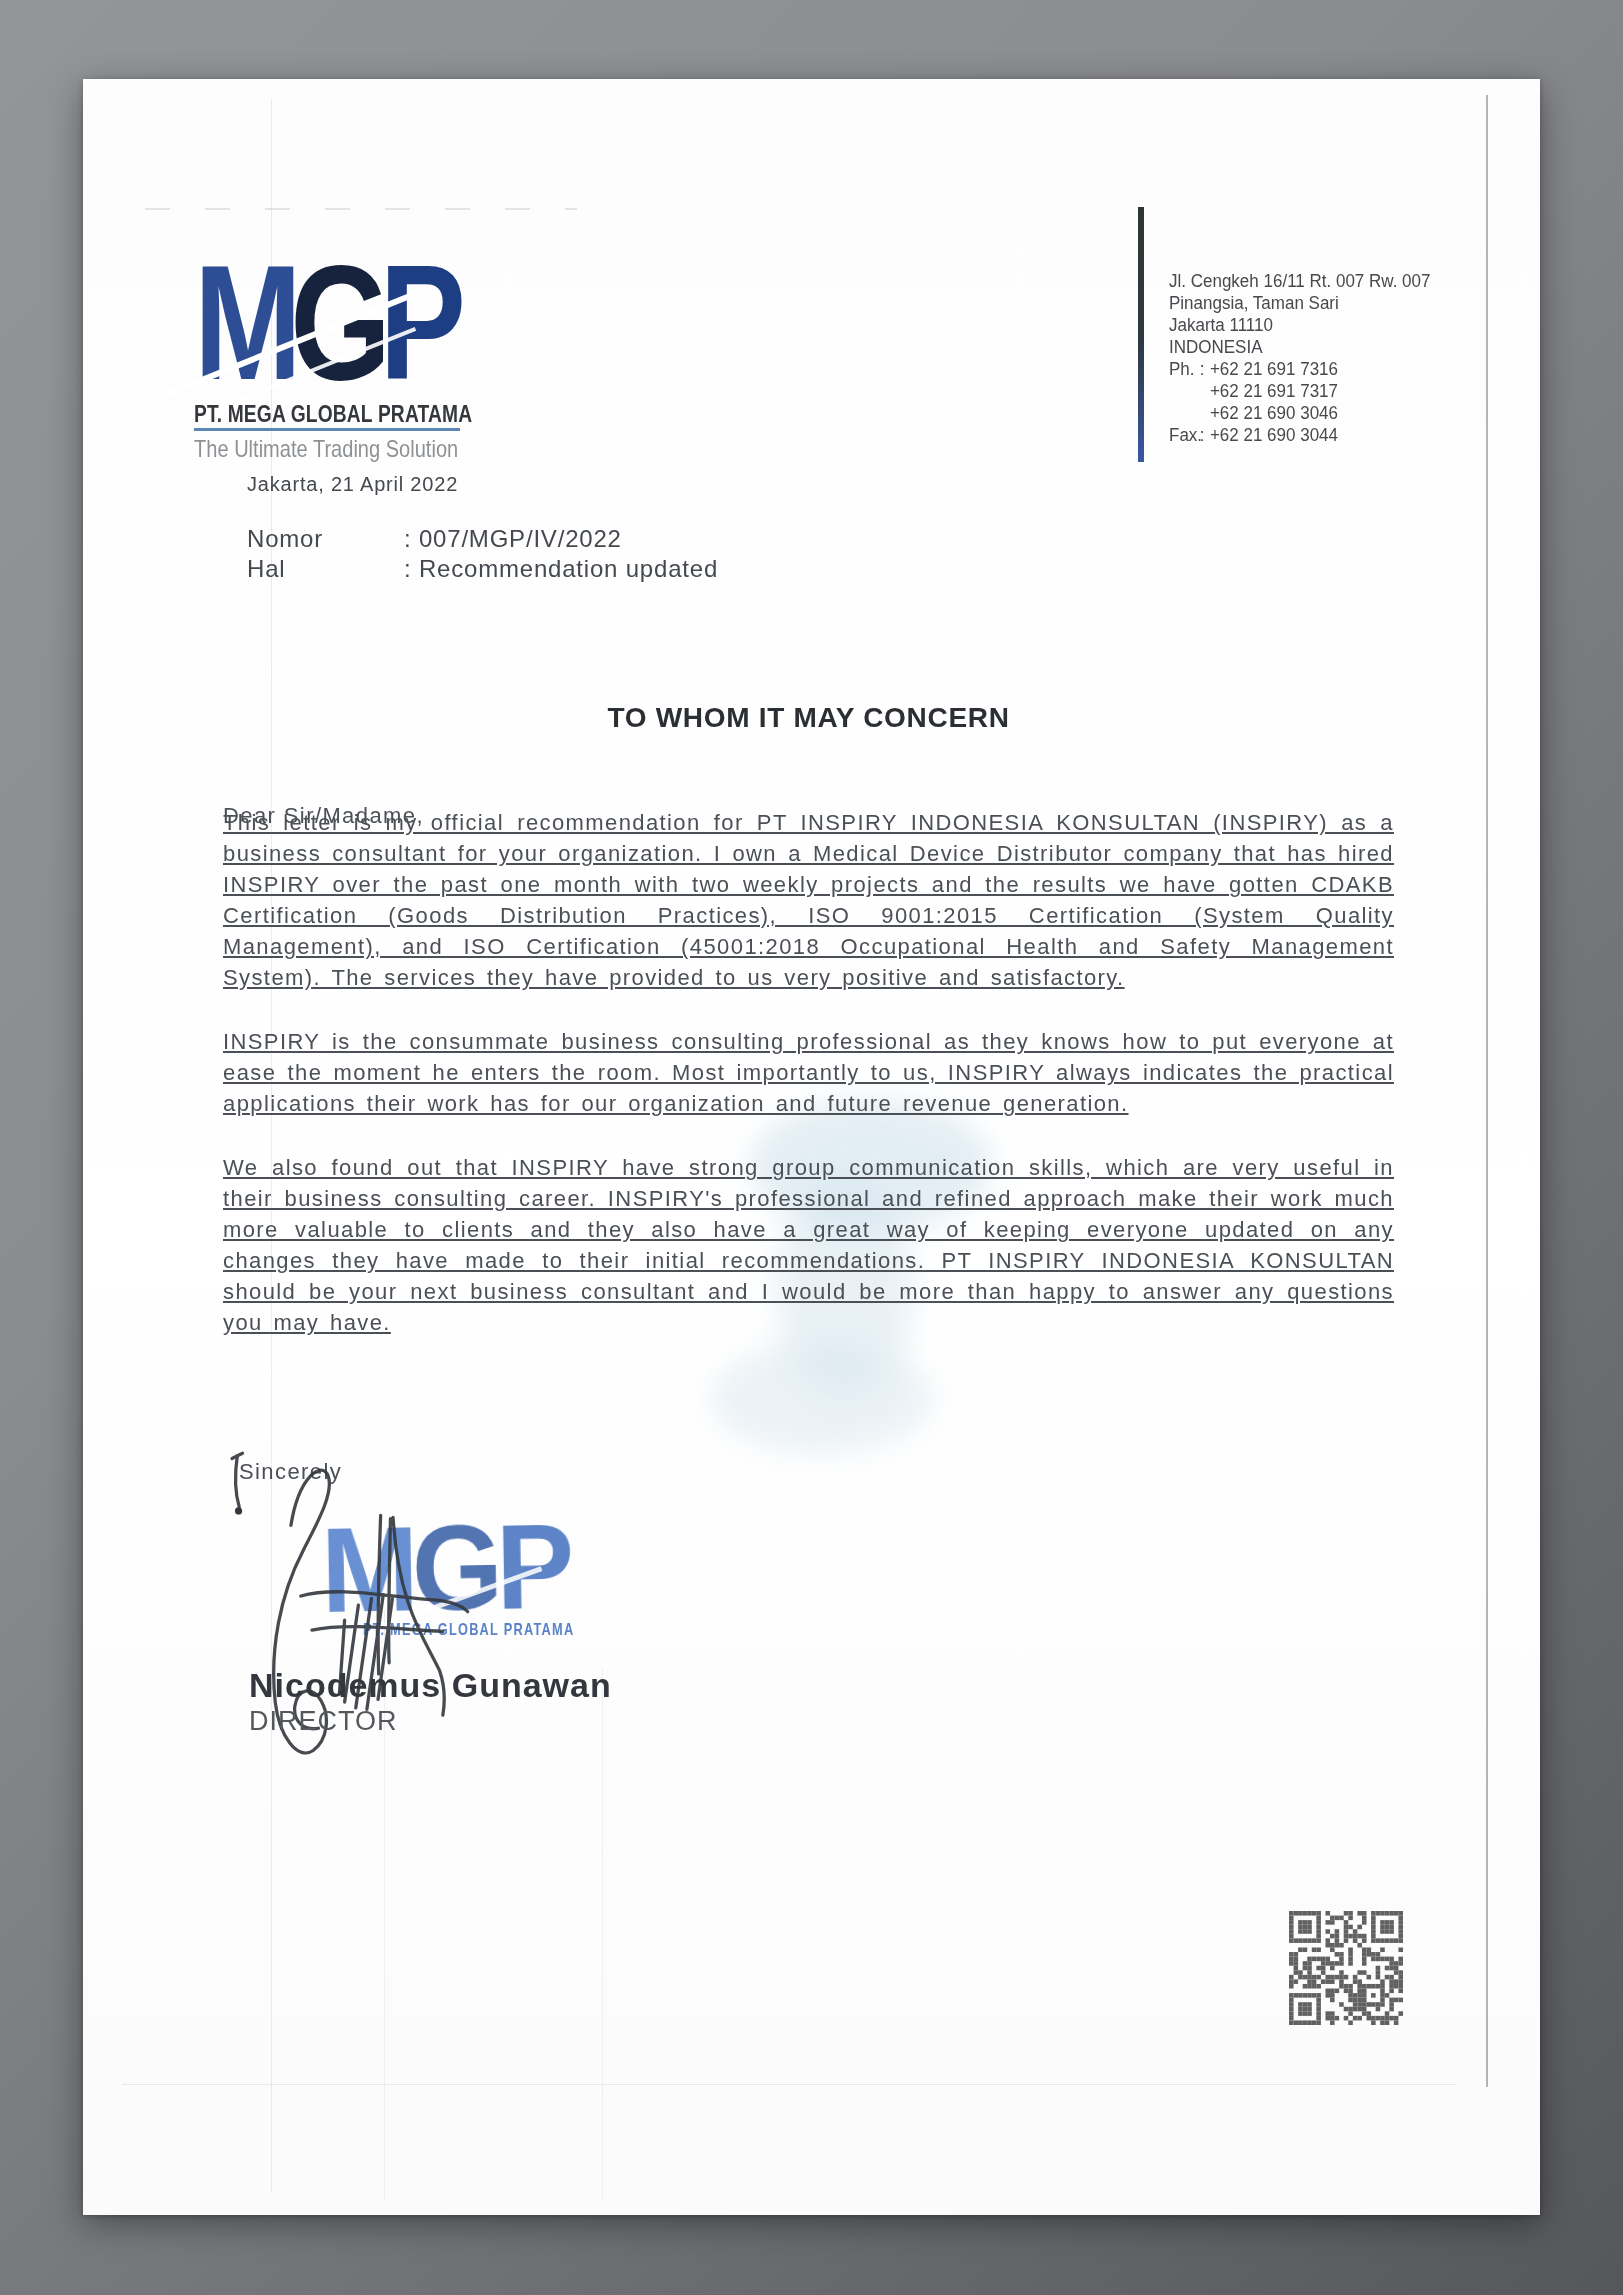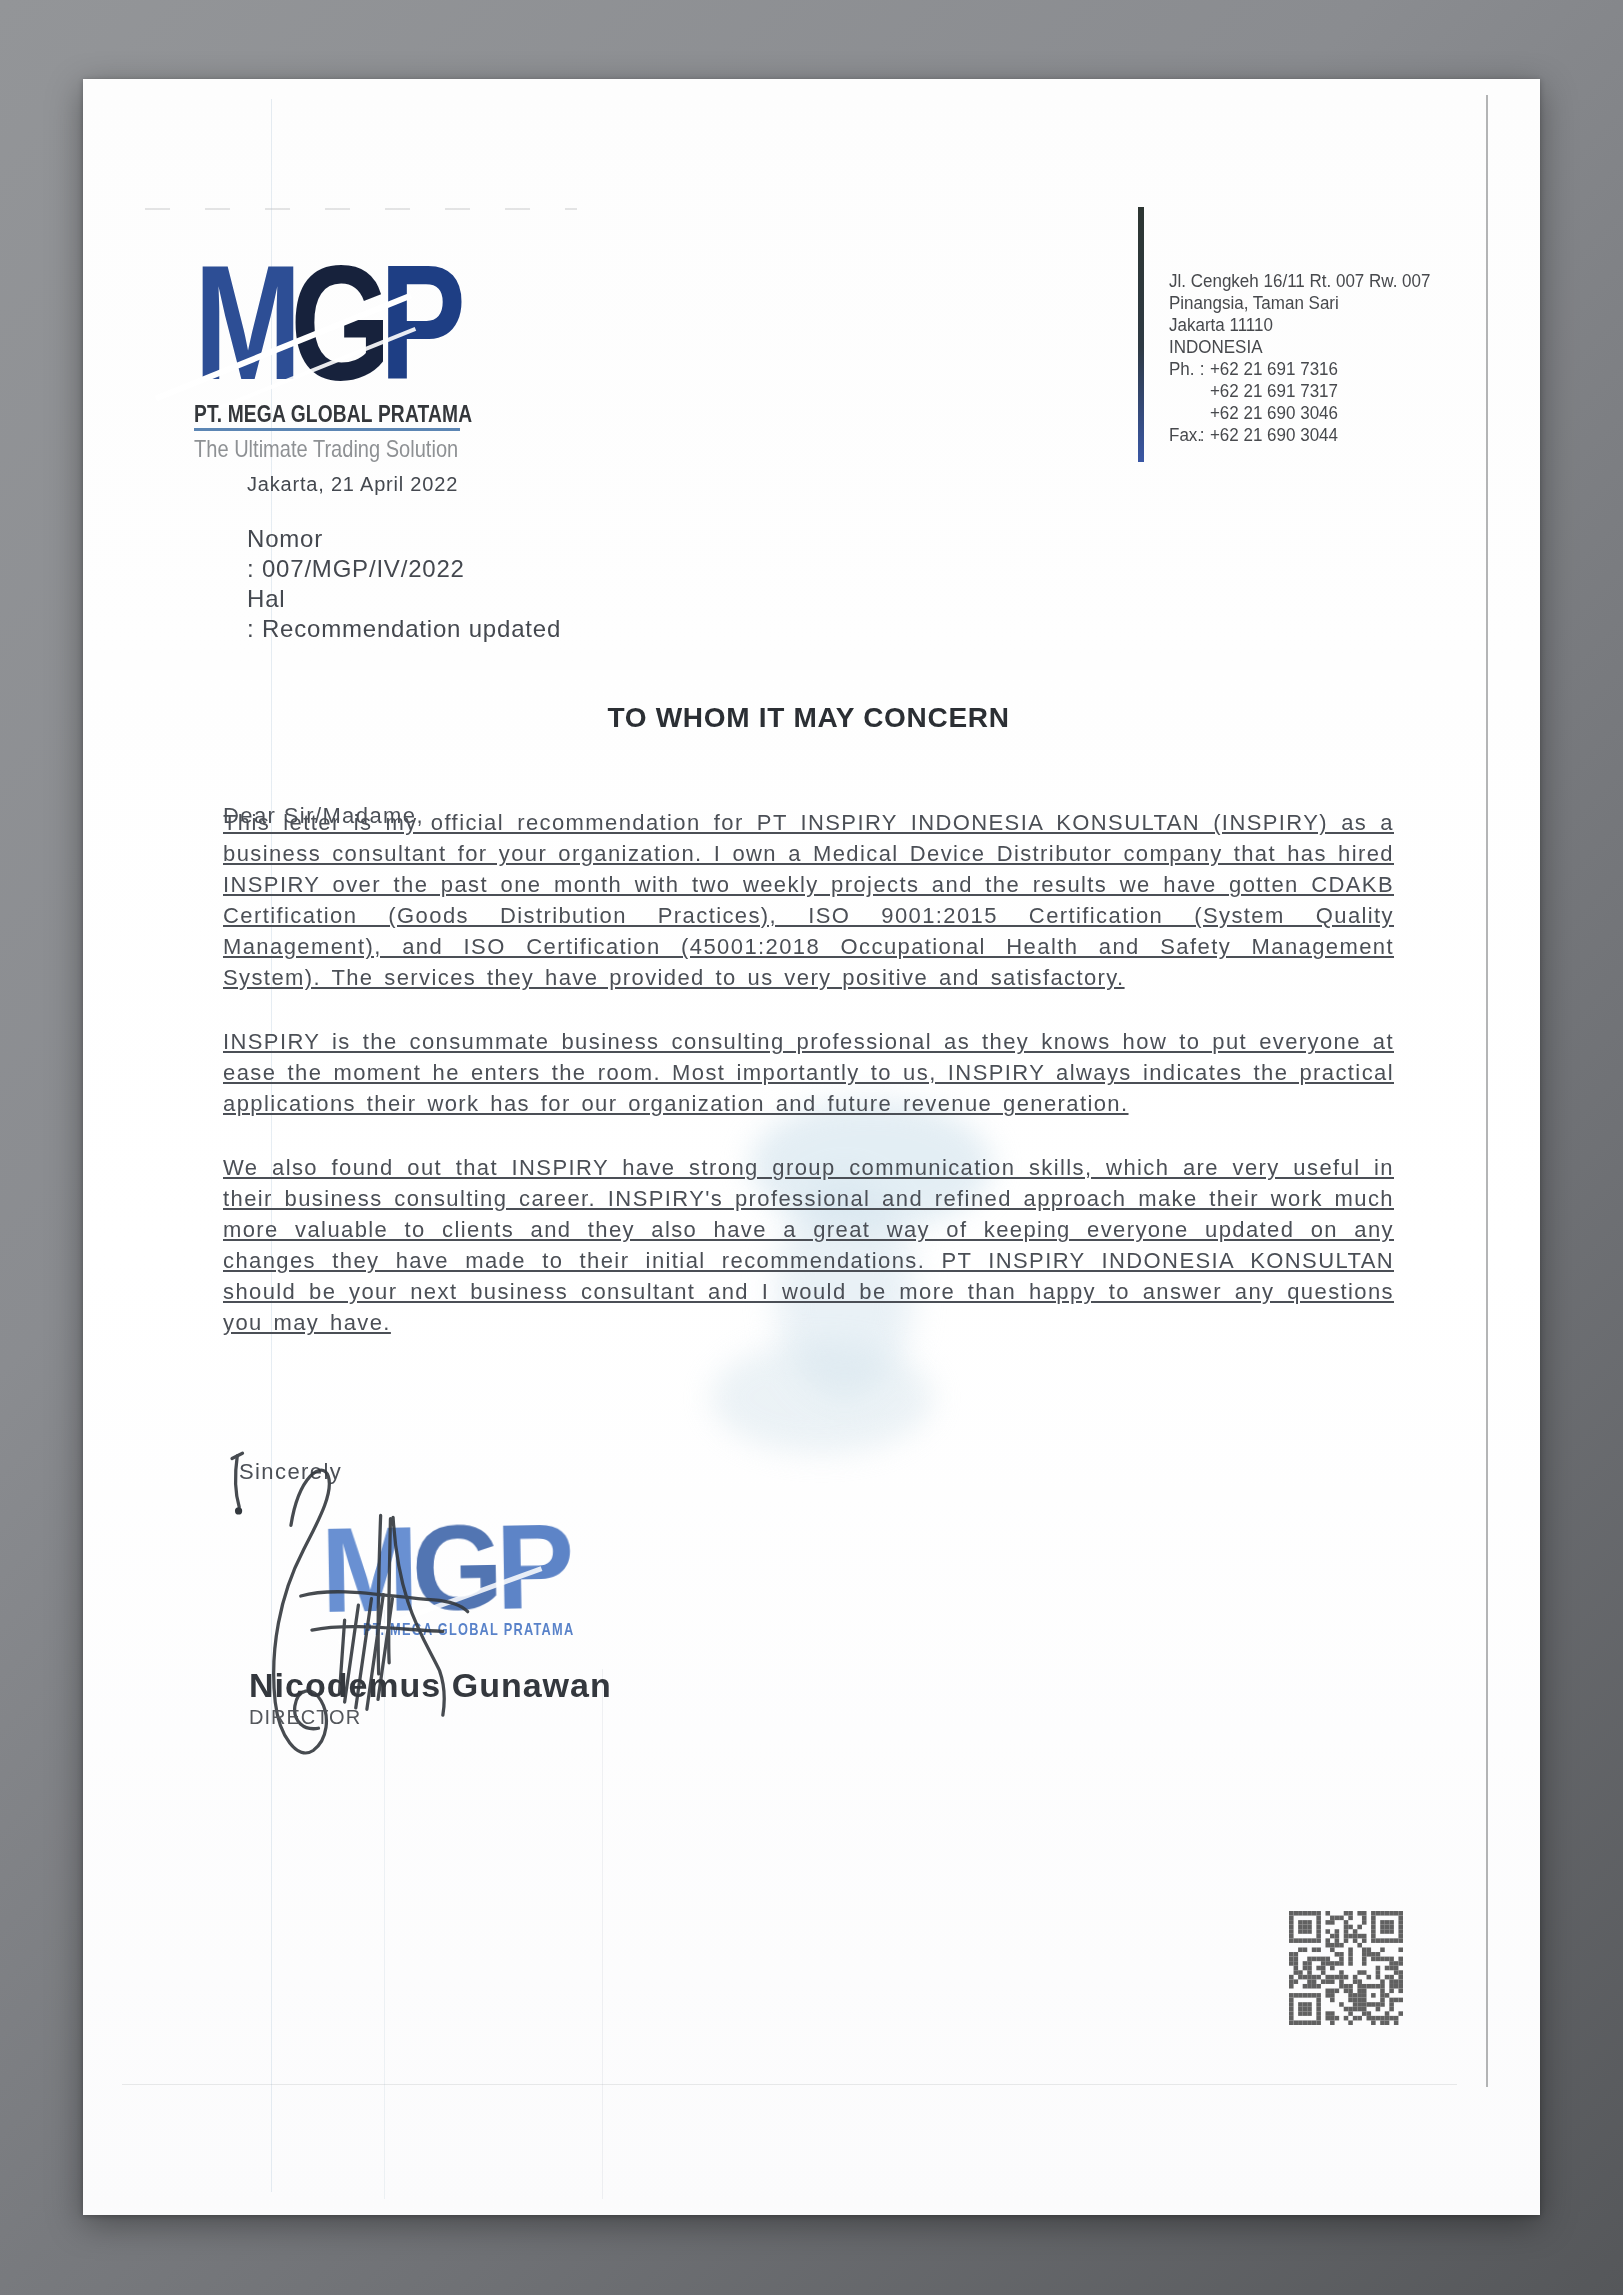--- a/index.html
+++ b/index.html
@@ -49,21 +49,21 @@
     background:linear-gradient(180deg,#2d3632 0%,#2e3a44 55%,#3a57a5 100%);}
   .addr{left:1086px;top:191px;width:262px;font-size:18.3px;line-height:22px;color:#47494d;
     transform:scaleX(.93);transform-origin:left top;white-space:nowrap;}
   .prow{display:flex;}
   .plabel{width:33px;flex:none;}
   .pcolon{width:11px;flex:none;}
 
   
   .date{left:164px;top:394px;font-size:20px;color:#44484f;letter-spacing:0.8px;}
   .meta{left:164px;top:445px;font-size:24px;line-height:30px;color:#44484f;letter-spacing:0.8px;}
-  .mrow{display:flex;flex-direction:column;}
+  .mrow{display:flex;}
   .mlabel{width:157px;flex:none;}
 
   
   .heading{left:140px;top:623px;width:1171px;text-align:center;font-size:28px;font-weight:bold;
     color:#2b2f34;letter-spacing:0.7px;}
   .salutation{left:140px;top:677px;font-size:22px;color:#4b4f56;letter-spacing:1.4px;margin-top:47px;}
   .body-text{left:140px;top:728px;width:1171px;font-size:22px;line-height:31px;color:#4b4f56;
     text-align:justify;letter-spacing:1.4px;word-spacing:3.3px;text-decoration:underline;}
   .body-text p{margin:0 0 33px 0;}
   .closing{left:156px;top:1380px;font-size:22px;color:#4b4f56;letter-spacing:1.4px;}
@@ -73,21 +73,21 @@
     letter-spacing:-0.06em;transform:scaleX(.97) rotate(-1deg);transform-origin:left top;
     opacity:.82;white-space:nowrap;filter:blur(0.4px);}
   .sm{color:#4878c8;} .sg{color:#2d57a2;} .sp{color:#3a69bb;}
   .stamp-slash{left:249px;top:1524px;width:216px;height:4.6px;background:#fff;
     transform:rotate(-20deg);opacity:.85;}
   .stamp-company{left:280px;top:1541px;font-size:16.4px;font-weight:bold;color:#3c6dc0;
     letter-spacing:1.6px;opacity:.85;transform:scaleX(.78);transform-origin:left top;
     white-space:nowrap;filter:blur(0.3px);}
 
   .signer-name{left:166px;top:1587px;font-size:34px;font-weight:bold;color:#34383e;letter-spacing:1px;}
-  .signer-title{left:166px;top:1627px;font-size:20px;color:#54575c;letter-spacing:1px;}
+  .signer-title{left:166px;top:1627px;font-size:27px;color:#54575c;letter-spacing:1px;}
 
   .sig-svg{left:111px;top:1335px;}
   .qr{left:1206px;top:1832px;}
 </style>
 </head>
 <body>
 
 <div class="page">
   <div id="content">
 

